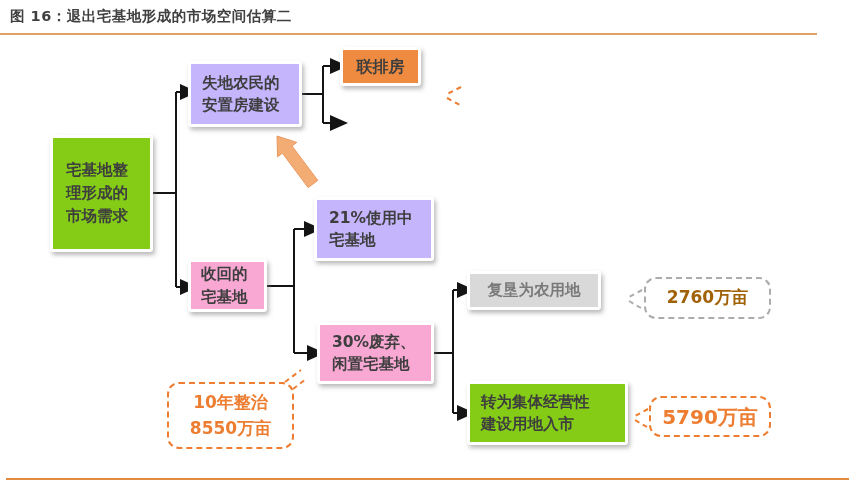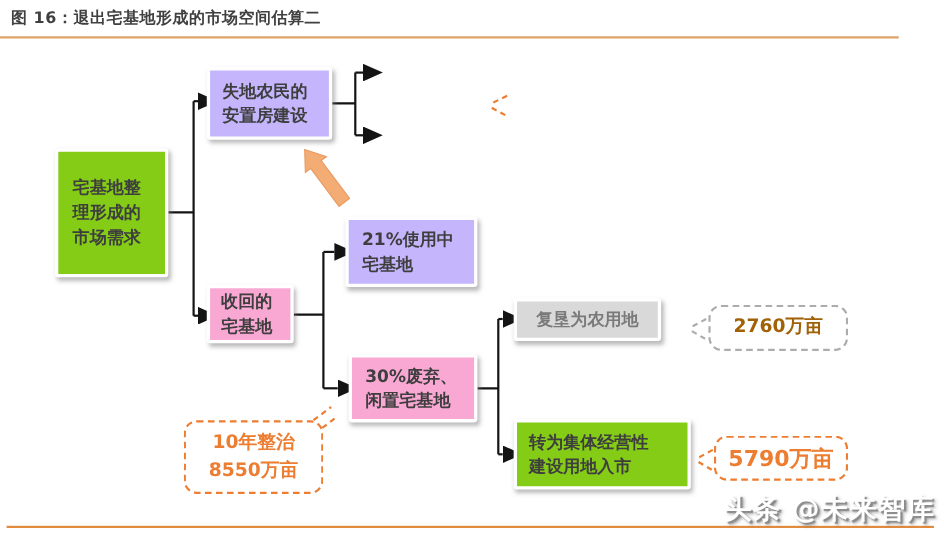--- a/index.html
+++ b/index.html
@@ -112,30 +112,30 @@
       <path d="M285,382 L301,370"></path>
         <path d="M293,389 L306,379"></path>
     </g>
   </svg>
 
   <div class="box demand bg-orange">宅基地整
 理形成的
 市场需求</div>
   <div class="box resettlement bg-light">失地农民的
 安置房建设</div>
+  <div class="box rowhouse bg-orange2">联排房</div>
   <div class="box reclaimed bg-gold">收回的
 宅基地</div>
   <div class="box inuse bg-light">21%使用中
 宅基地</div>
   <div class="box abandoned bg-gold">30%废弃、
 闲置宅基地</div>
   <div class="box farmland bg-gray">复垦为农用地</div>
   <div class="box collective bg-orange">转为集体经营性
 建设用地入市</div>
 
   <div class="callout farmland-area">2760万亩</div>
   <div class="callout collective-area">5790万亩</div>
   <div class="callout renovation">10年整治
 8550万亩</div>
 
-  <div class="watermark">头条 @未来智库</div>
   <div class="bottom-rule"></div>
 </div>
 
 </body></html>

